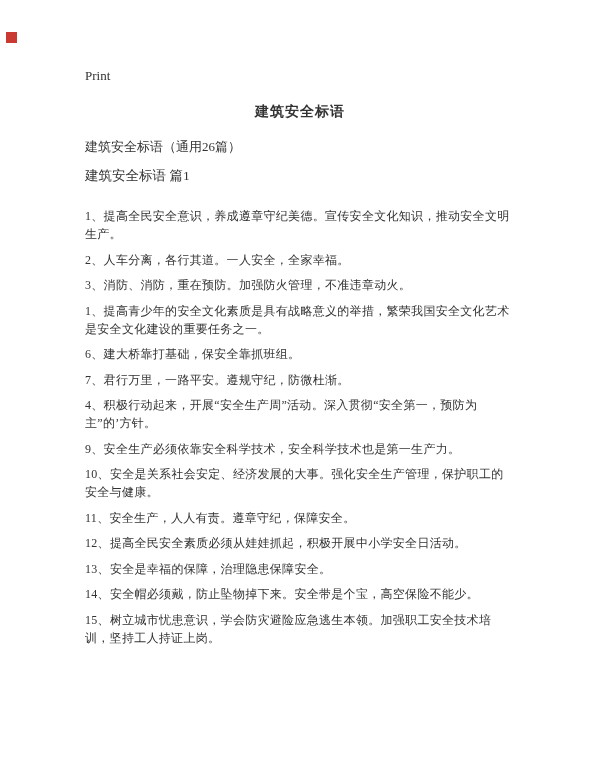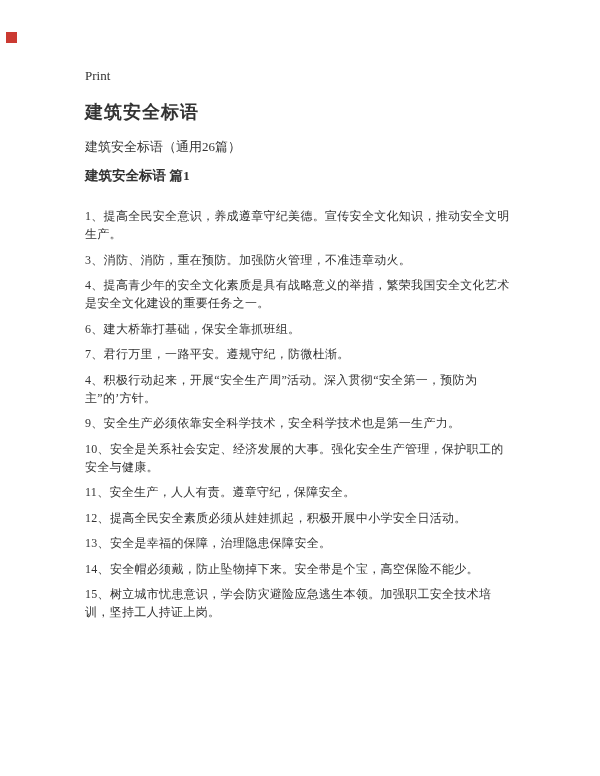--- a/index.html
+++ b/index.html
@@ -35,38 +35,39 @@
   }
   .print-link {
     font-size: 13px;
     line-height: 16px;
     color: var(--text-color, #333333);
     margin: 0 0 0 0;
     cursor: pointer;
     display: inline-block;
   }
   .doc-title {
-    font-size: 18px;
+    font-size: 14px;
     font-weight: bold;
+    text-align: center;
     line-height: 24px;
     margin: 16px 0 0 0;
     color: var(--text-color, #333333);
     letter-spacing: 1px;
   }
   .doc-subtitle {
     font-size: 13px;
     line-height: 17px;
     margin: 14px 0 12px 0;
     font-weight: normal;
   }
   .section-heading {
     font-size: 13.5px;
     line-height: 17px;
     margin: 9px 0 0 0;
-    font-weight: bold;
+    font-weight: normal;
   }
   .items {
     margin-top: 23px;
   }
   .items p {
     font-size: 12px;
     line-height: 18px;
     letter-spacing: 0.3px;
     margin: 0 0 7.5px 0;
     text-align: left;
@@ -77,22 +78,23 @@
 
 <div class="page">
   <div class="red-marker"></div>
   <div class="content">
     <span class="print-link">Print</span>
     <h1 class="doc-title">建筑安全标语</h1>
     <div class="doc-subtitle">建筑安全标语（通用26篇）</div>
     <div class="section-heading">建筑安全标语 篇1</div>
     <div class="items" id="items">
         <p>1、提高全民安全意识，养成遵章守纪美德。宣传安全文化知识，推动安全文明生产。</p>
+        <p>2、人车分离，各行其道。一人安全，全家幸福。</p>
         <p>3、消防、消防，重在预防。加强防火管理，不准违章动火。</p>
-        <p>4、提高青少年的安全文化素质是具有战略意义的举措，繁荣我国安全文化艺术是安全文化建设的重要任务之一。</p>
+        <p>1、提高青少年的安全文化素质是具有战略意义的举措，繁荣我国安全文化艺术是安全文化建设的重要任务之一。</p>
         <p>6、建大桥靠打基础，保安全靠抓班组。</p>
         <p>7、君行万里，一路平安。遵规守纪，防微杜渐。</p>
         <p>4、积极行动起来，开展“安全生产周”活动。深入贯彻“安全第一，预防为主”的’方针。</p>
         <p>9、安全生产必须依靠安全科学技术，安全科学技术也是第一生产力。</p>
         <p>10、安全是关系社会安定、经济发展的大事。强化安全生产管理，保护职工的安全与健康。</p>
         <p>11、安全生产，人人有责。遵章守纪，保障安全。</p>
         <p>12、提高全民安全素质必须从娃娃抓起，积极开展中小学安全日活动。</p>
         <p>13、安全是幸福的保障，治理隐患保障安全。</p>
         <p>14、安全帽必须戴，防止坠物掉下来。安全带是个宝，高空保险不能少。</p>
         <p>15、树立城市忧患意识，学会防灾避险应急逃生本领。加强职工安全技术培训，坚持工人持证上岗。</p>

